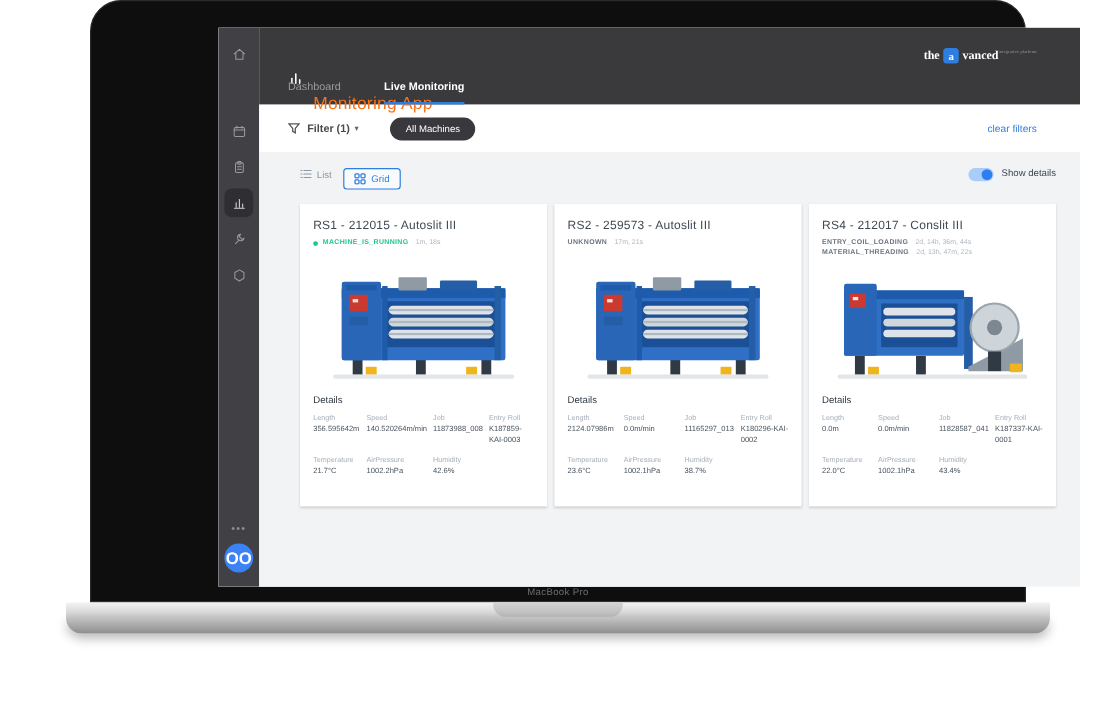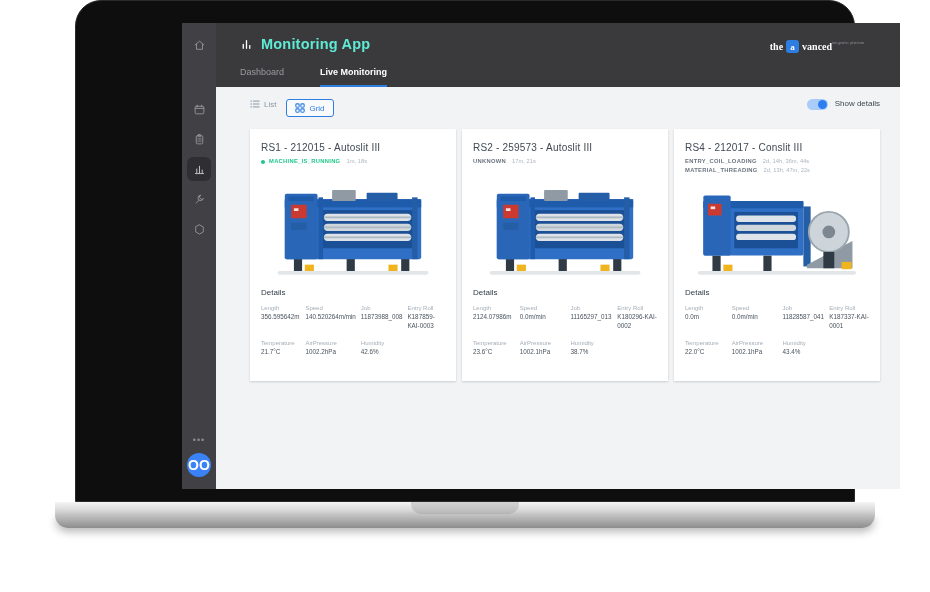--- a/index.html
+++ b/index.html
@@ -37,21 +37,21 @@
   .avatar{width:24px;height:24px;border-radius:50%;background:#3b82f6;color:#fff;font-size:14px;
           font-weight:bold;display:flex;align-items:center;justify-content:center;cursor:pointer;}
 
   
   .main{flex:1;display:flex;flex-direction:column;min-width:0;}
 
   
   .app-header{height:64px;background:#3a3a3d;position:relative;flex:none;}
   .title-row{display:flex;align-items:center;gap:8px;padding:13px 0 0 24px;}
   .app-icon svg{width:13px;height:13px;display:block;}
-  .app-title{color:#5eead4;font-size:14.5px;font-weight:bold;letter-spacing:.2px;}
+  .app-title{color:#f97316;font-size:14.5px;font-weight:normal;letter-spacing:.2px;margin-top:43px;}
   .tabs{position:absolute;left:24px;bottom:0;display:flex;gap:36px;}
   .tab{font-size:9px;color:#9b9b9f;padding-bottom:8px;border-bottom:2.5px solid transparent;cursor:pointer;}
   .tab.active{color:#fff;font-weight:bold;border-bottom-color:#2e7de1;}
   .logo{position:absolute;right:36px;top:17px;display:flex;align-items:flex-start;gap:3px;font-family:Liberation Serif, serif;}
   .logo-the{color:#fff;font-size:10px;font-weight:bold;line-height:13px;}
   .logo-mark{width:13px;height:13px;background:#2e7de1;border-radius:3px;color:#fff;font-size:9px;
              font-weight:bold;display:flex;align-items:center;justify-content:center;}
   .logo-right{display:flex;flex-direction:row;}
   .logo-post{color:#fff;font-size:10px;font-weight:bold;line-height:13px;}
   .logo-tag{color:#9a9a9e;font-size:3.5px;letter-spacing:.2px;margin-top:1px;}
@@ -227,20 +227,32 @@
           <div class="logo">
             <span class="logo-the">the</span>
             <span class="logo-mark">a</span>
             <span class="logo-right">
               <span class="logo-post">vanced</span>
               <span class="logo-tag">integrative platform</span>
             </span>
           </div>
         </div>
 
+        <div class="filterbar">
+          <span class="funnel">
+            <svg viewBox="0 0 12 12">
+                <path d="M1 1.5 H11 L7.3 6 V10.5 L4.7 9 V6 Z"></path>
+              </svg>
+          </span>
+          <span class="filter-label">Filter (1)</span>
+          <span class="caret">▾</span>
+          <span class="chip">All Machines</span>
+          <span class="fspacer"></span>
+          <span class="clear-filters">clear filters</span>
+        </div>
 
         <div class="content">
 
           <div class="viewrow">
             <span class="view-btn list-btn">
               <svg viewBox="0 0 12 12" stroke="#8b98a5" stroke-width="1.2" fill="none" stroke-linecap="round">
                 <line x1="1" y1="2.5" x2="2" y2="2.5"></line>
                   <line x1="4" y1="2.5" x2="11" y2="2.5"></line>
                 <line x1="1" y1="6" x2="2" y2="6"></line>
                   <line x1="4" y1="6" x2="11" y2="6"></line>
@@ -408,19 +420,20 @@
                     <div class="dvalue">43.4%</div>
                   </div>
               </div>
             </div>
 
           </div>
         </div>
       </div>
     </div>
 
+    <div class="macbook-label">MacBook Pro</div>
   </div>
 
   <div class="base-top">
     <div class="base-notch"></div>
   </div>
   <div class="base-bottom"></div>
 </div>
 
 </body></html>

